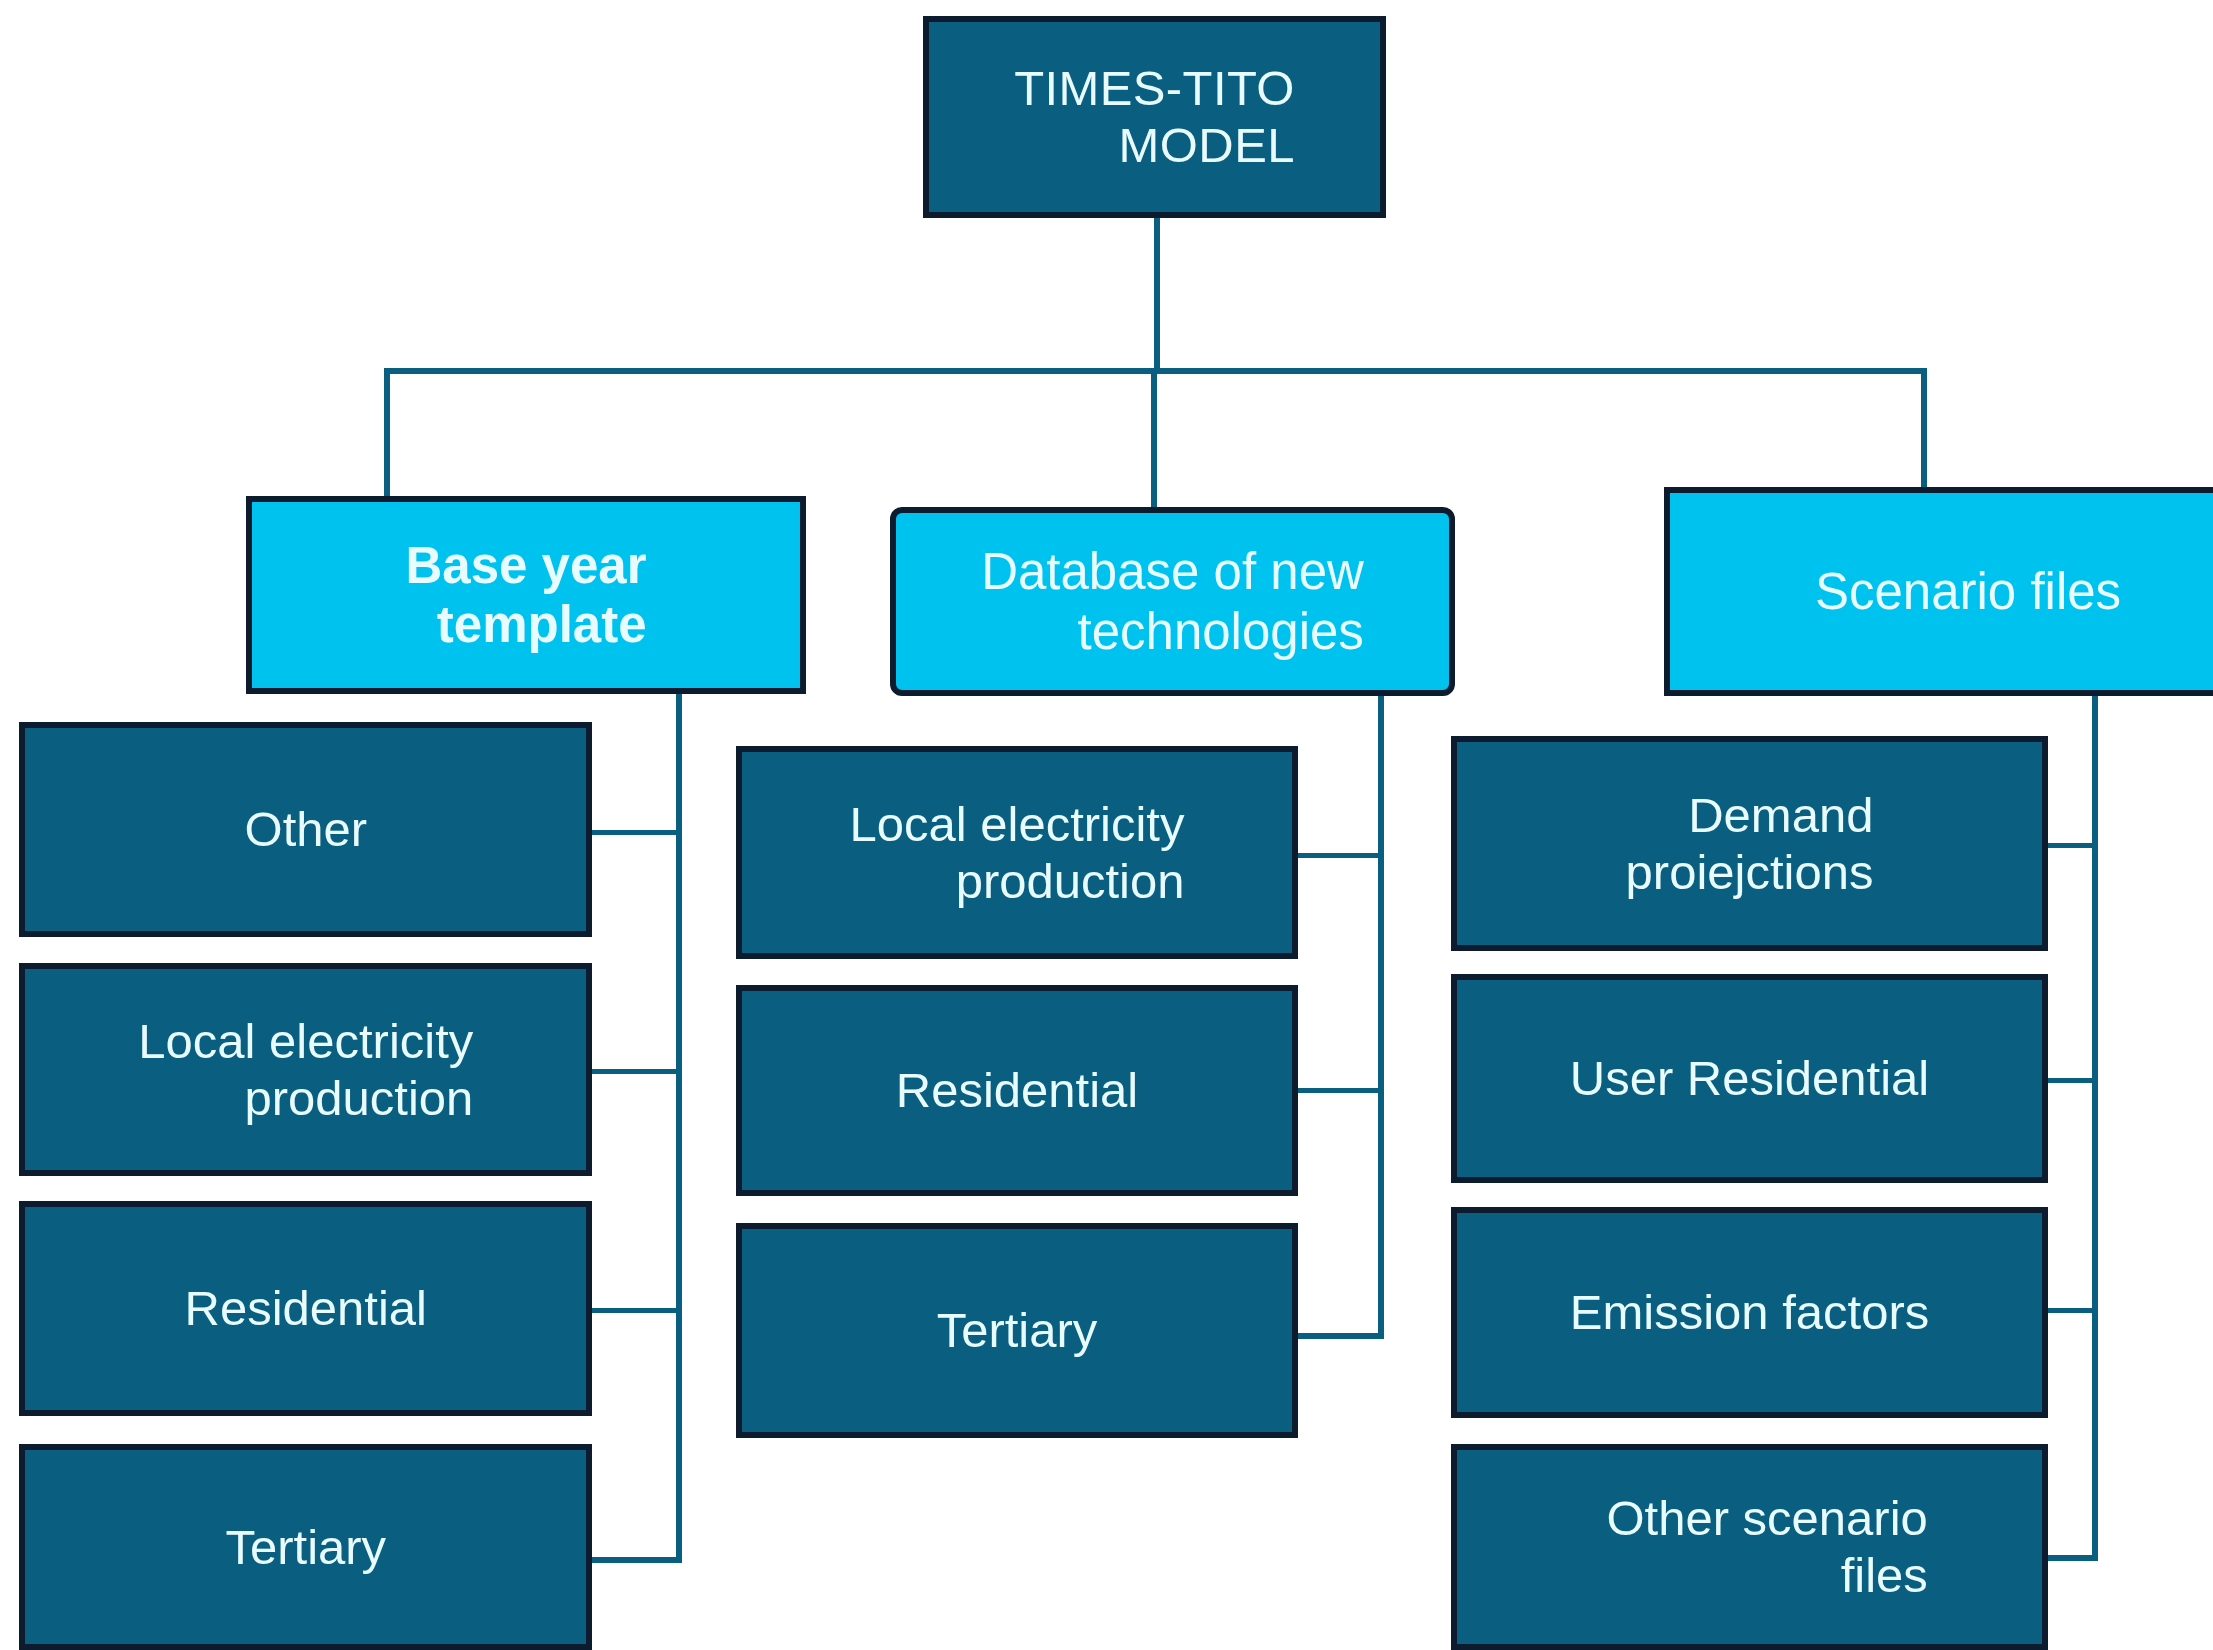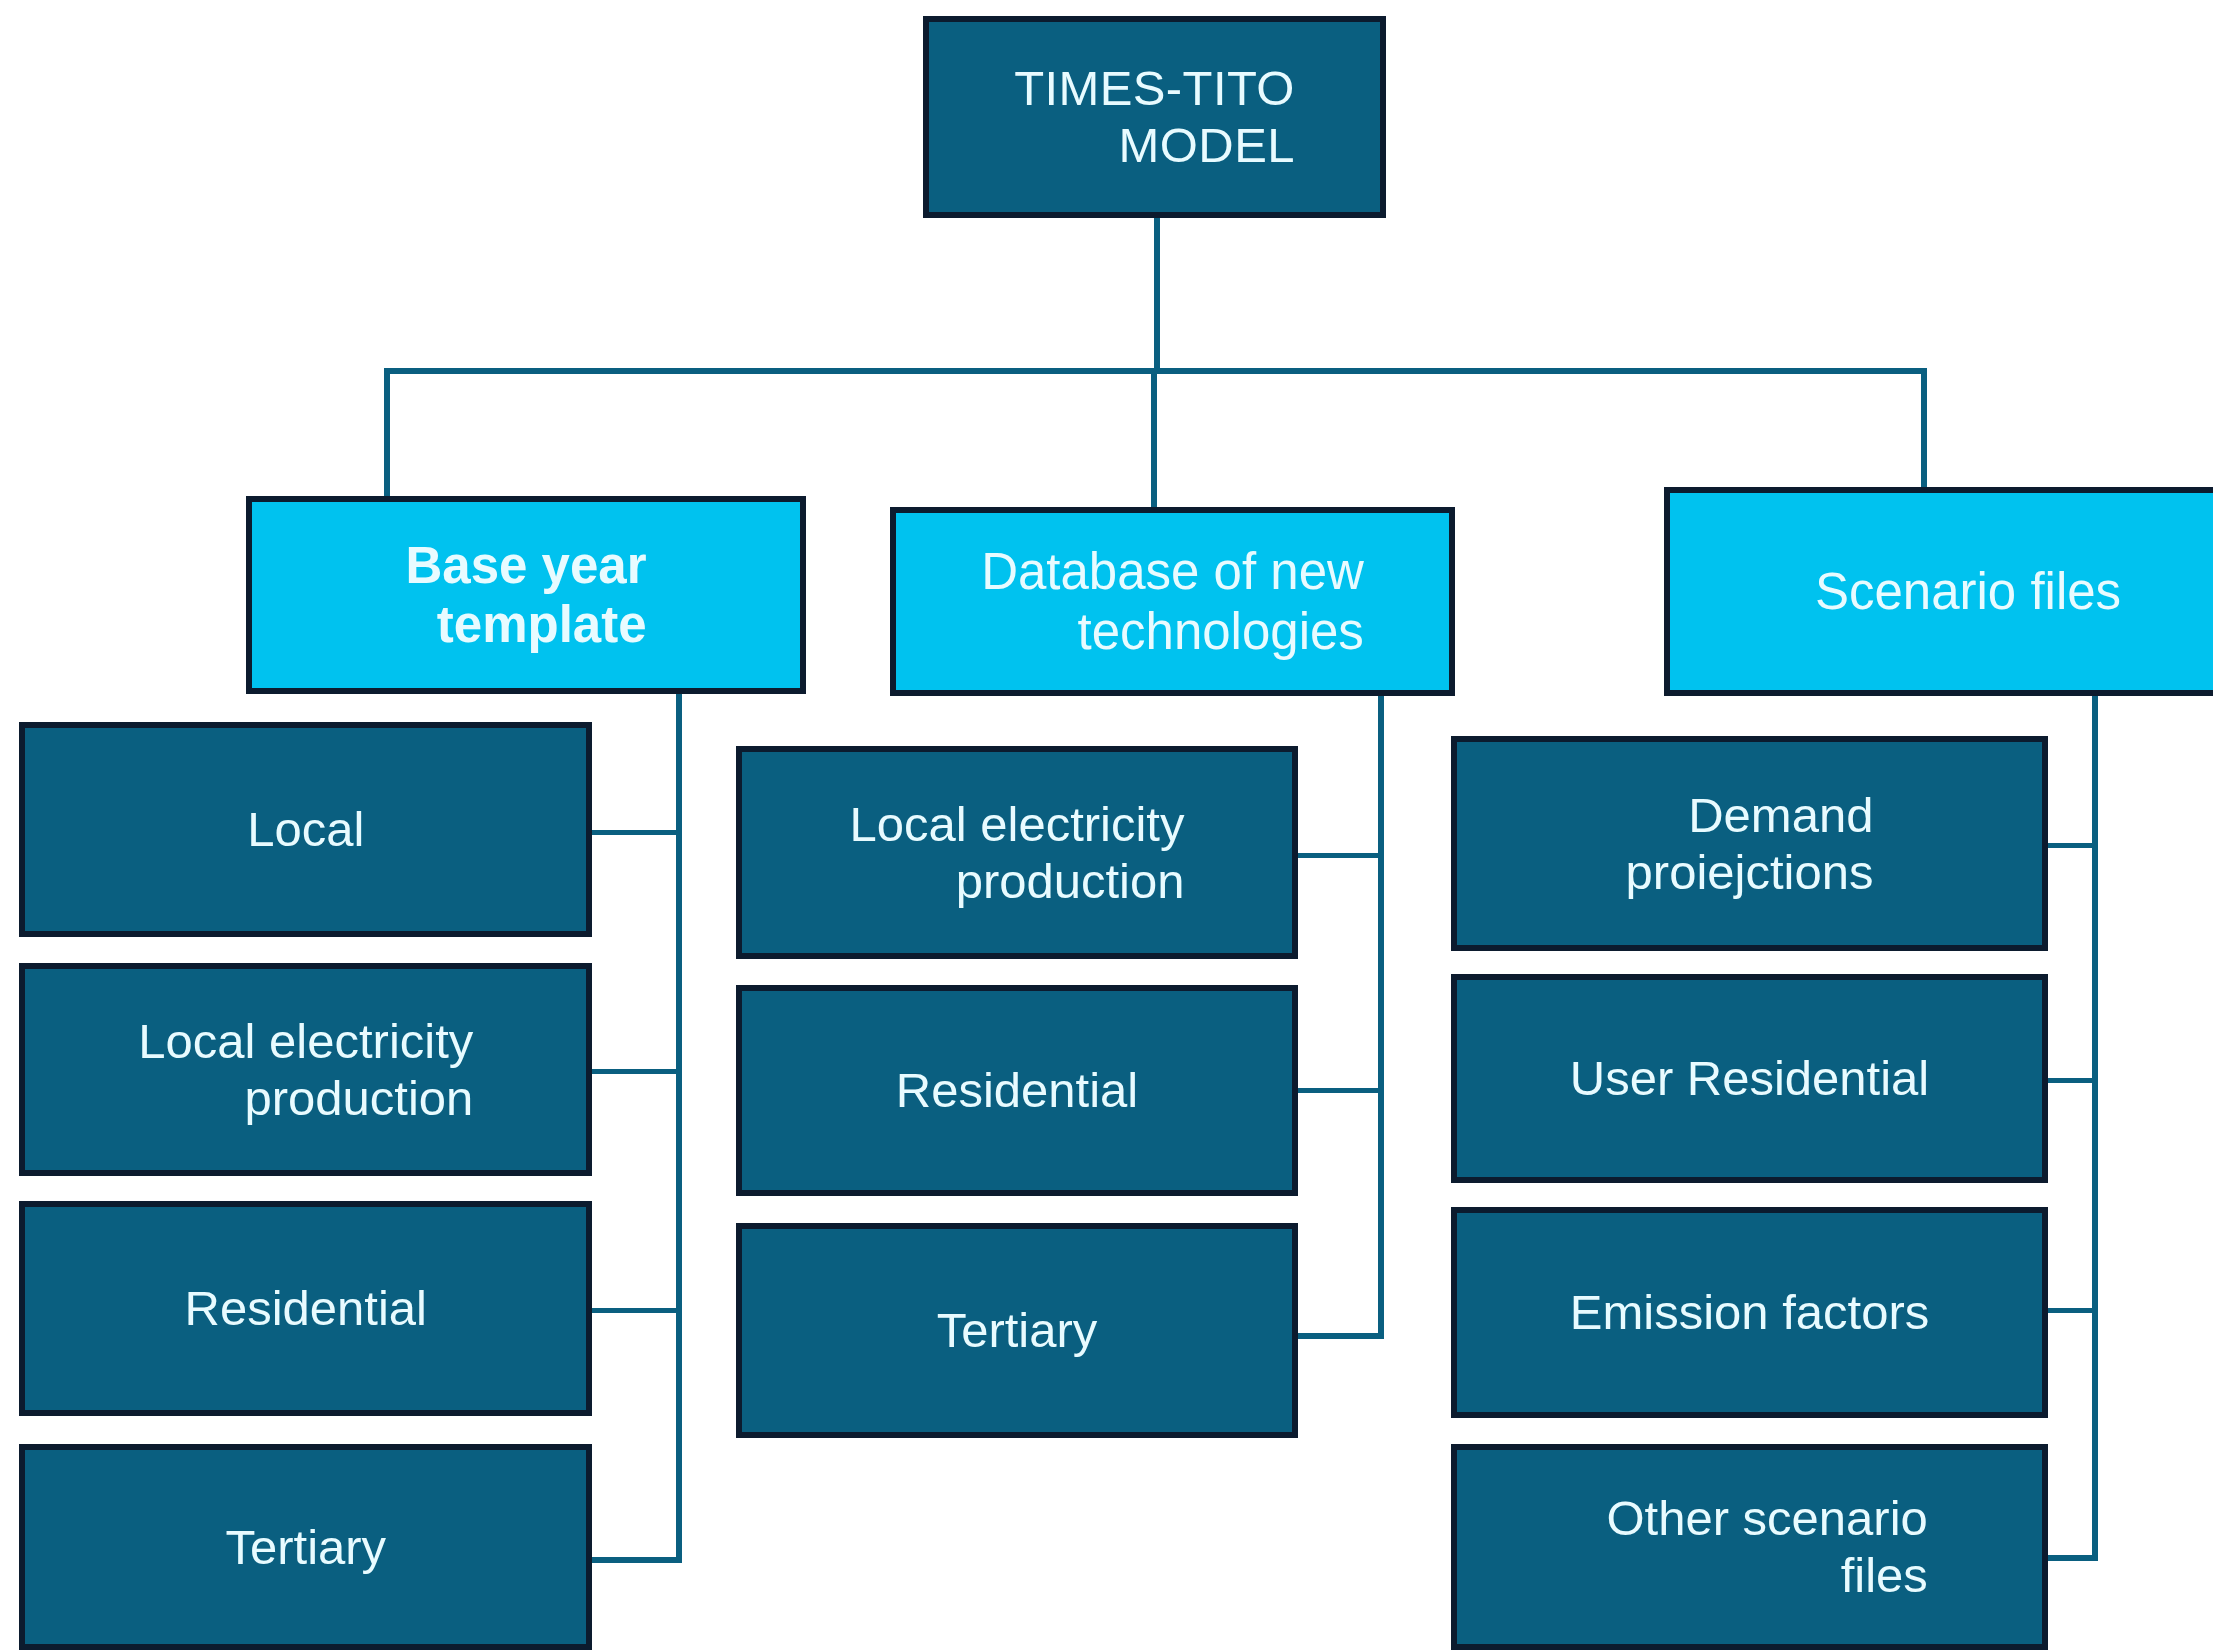--- a/index.html
+++ b/index.html
@@ -86,26 +86,26 @@
   <div class="conn h" style="left:2008px; top:1078px; width:90px; height:5.3px;"></div>
   <div class="conn h" style="left:2008px; top:1308px; width:90px; height:5.3px;"></div>
   <div class="conn h" style="left:2008px; top:1555px; width:90px; height:6.1px;"></div>
 
   <div class="node root" style="left:923px; top:16px; width:463px; height:202px;">TIMES-TITO
 MODEL</div>
 
   <div class="node group" style="left:216px; top:496px; width:560px; height:198px;margin-left:30px;">Base year
 template</div>
 
-  <div class="node group regular" style="left:890px; top:507px; width:565px; height:189px;">Database of new
+  <div class="node group regular" style="left:890px; top:507px; width:565px; height:189px;border-radius:12px;">Database of new
 technologies</div>
 
   <div class="node group regular" style="left:1664px; top:487px; width:608px; height:209px;">Scenario files</div>
 
-  <div class="node leaf" style="left:19.3px; top:722px; width:573px; height:215px;">Local</div>
+  <div class="node leaf" style="left:19.3px; top:722px; width:573px; height:215px;">Other</div>
   <div class="node leaf" style="left:19.3px; top:963px; width:573px; height:213px;">Local electricity
 production</div>
   <div class="node leaf" style="left:19.3px; top:1201px; width:573px; height:215px;">Residential</div>
   <div class="node leaf" style="left:19.3px; top:1444px; width:573px; height:206px;">Tertiary</div>
 
   <div class="node leaf" style="left:736px; top:746px; width:562px; height:213px;">Local electricity
 production</div>
   <div class="node leaf" style="left:736px; top:985px; width:562px; height:211px;">Residential</div>
   <div class="node leaf" style="left:736px; top:1223px; width:562px; height:215px;">Tertiary</div>
 

